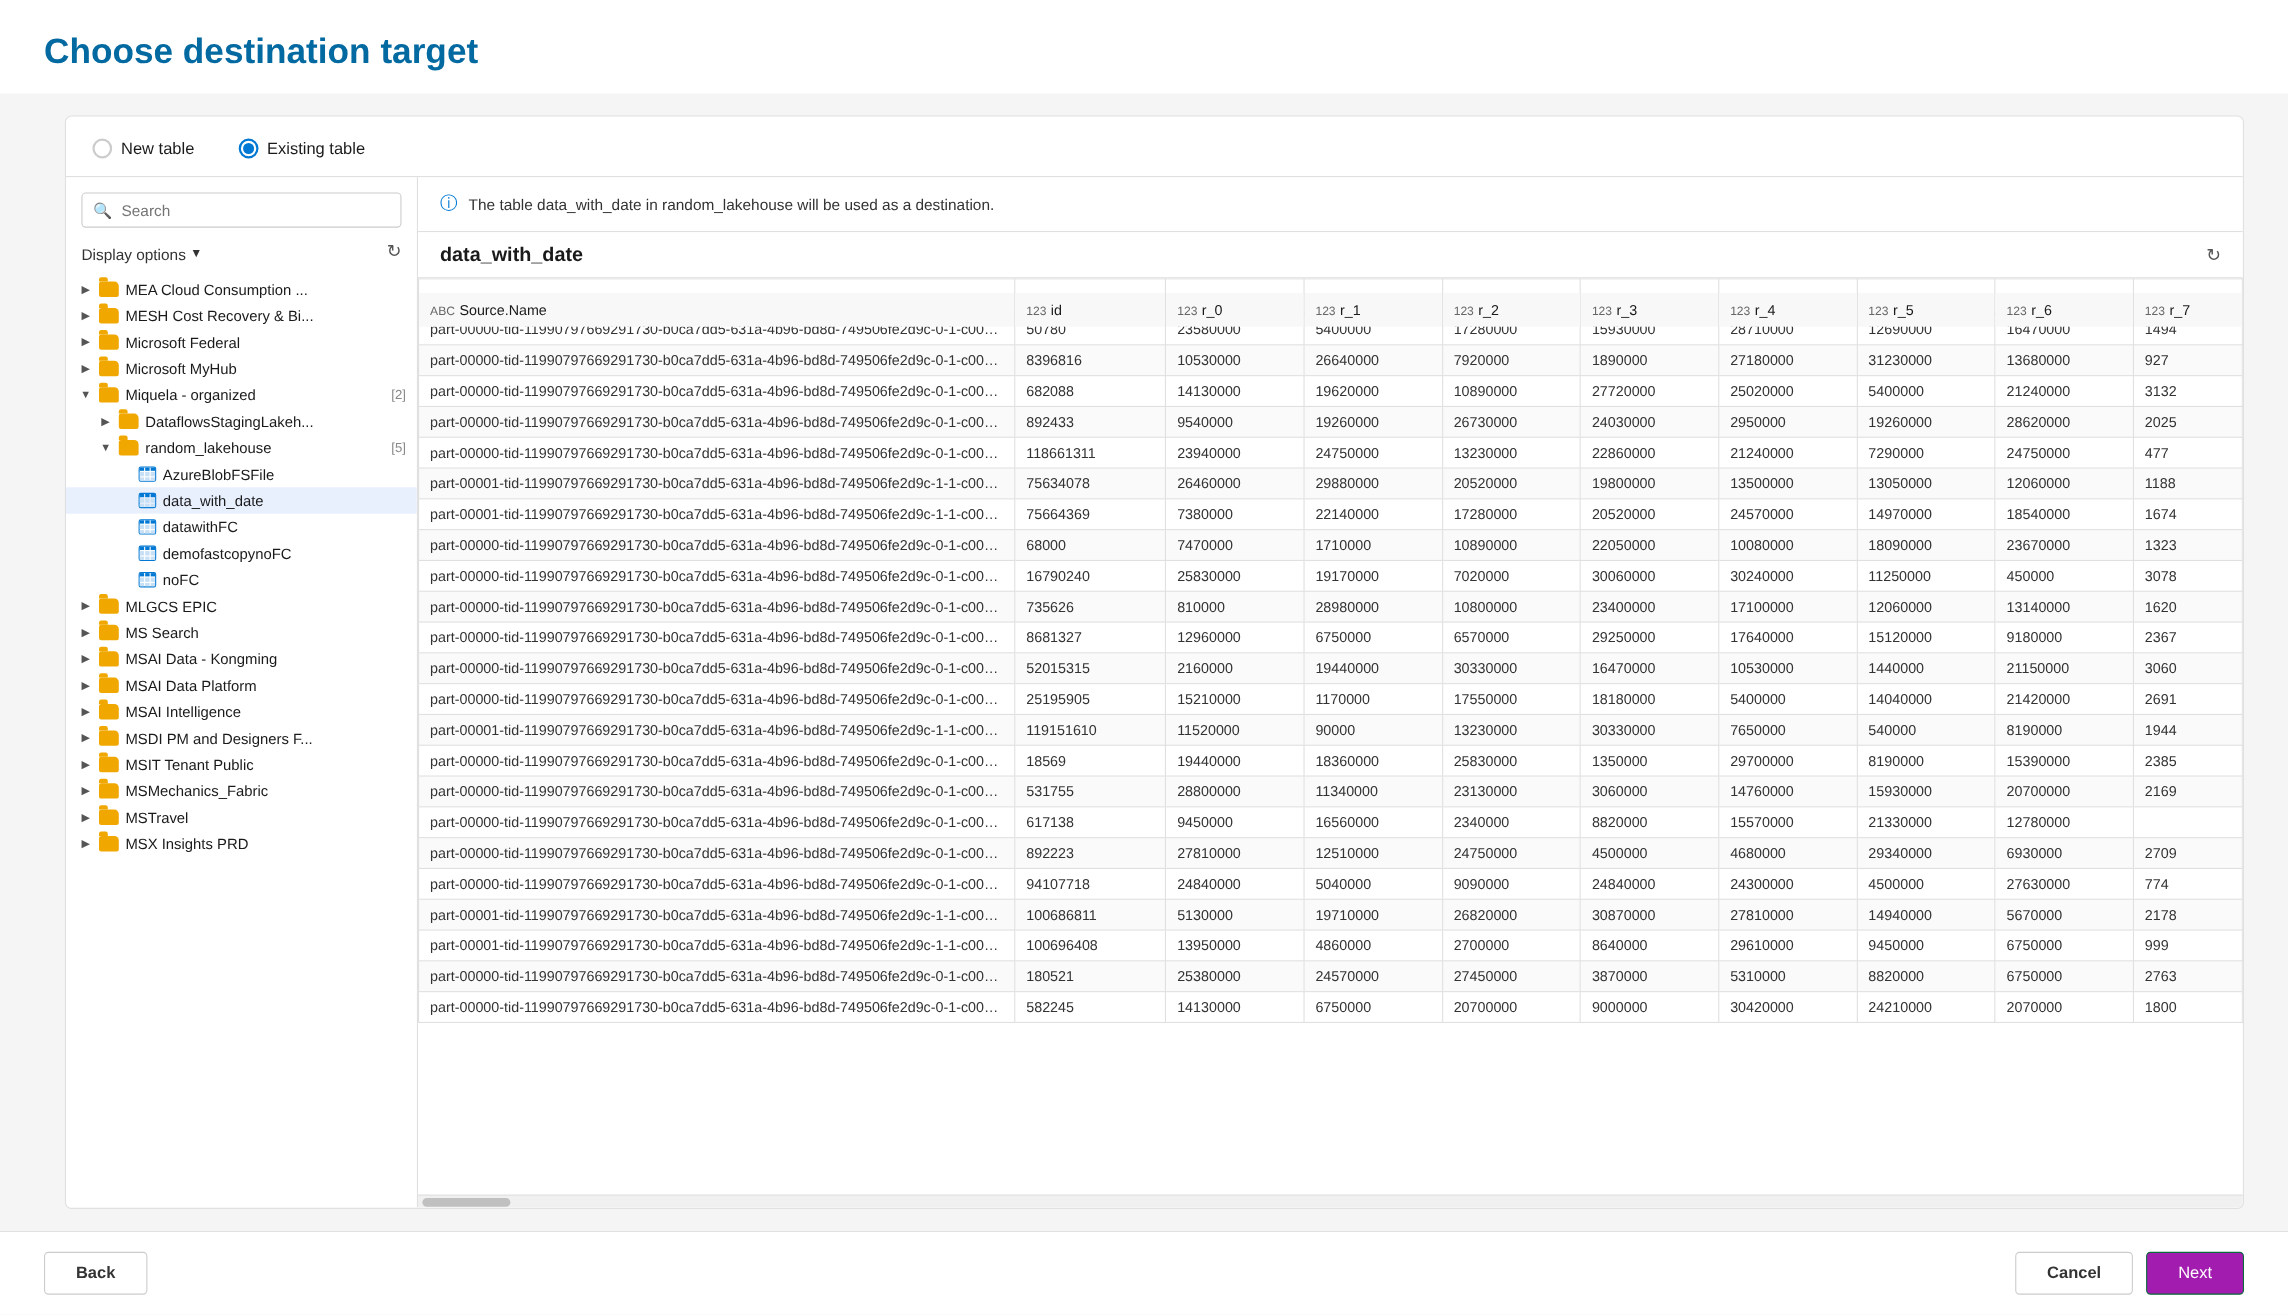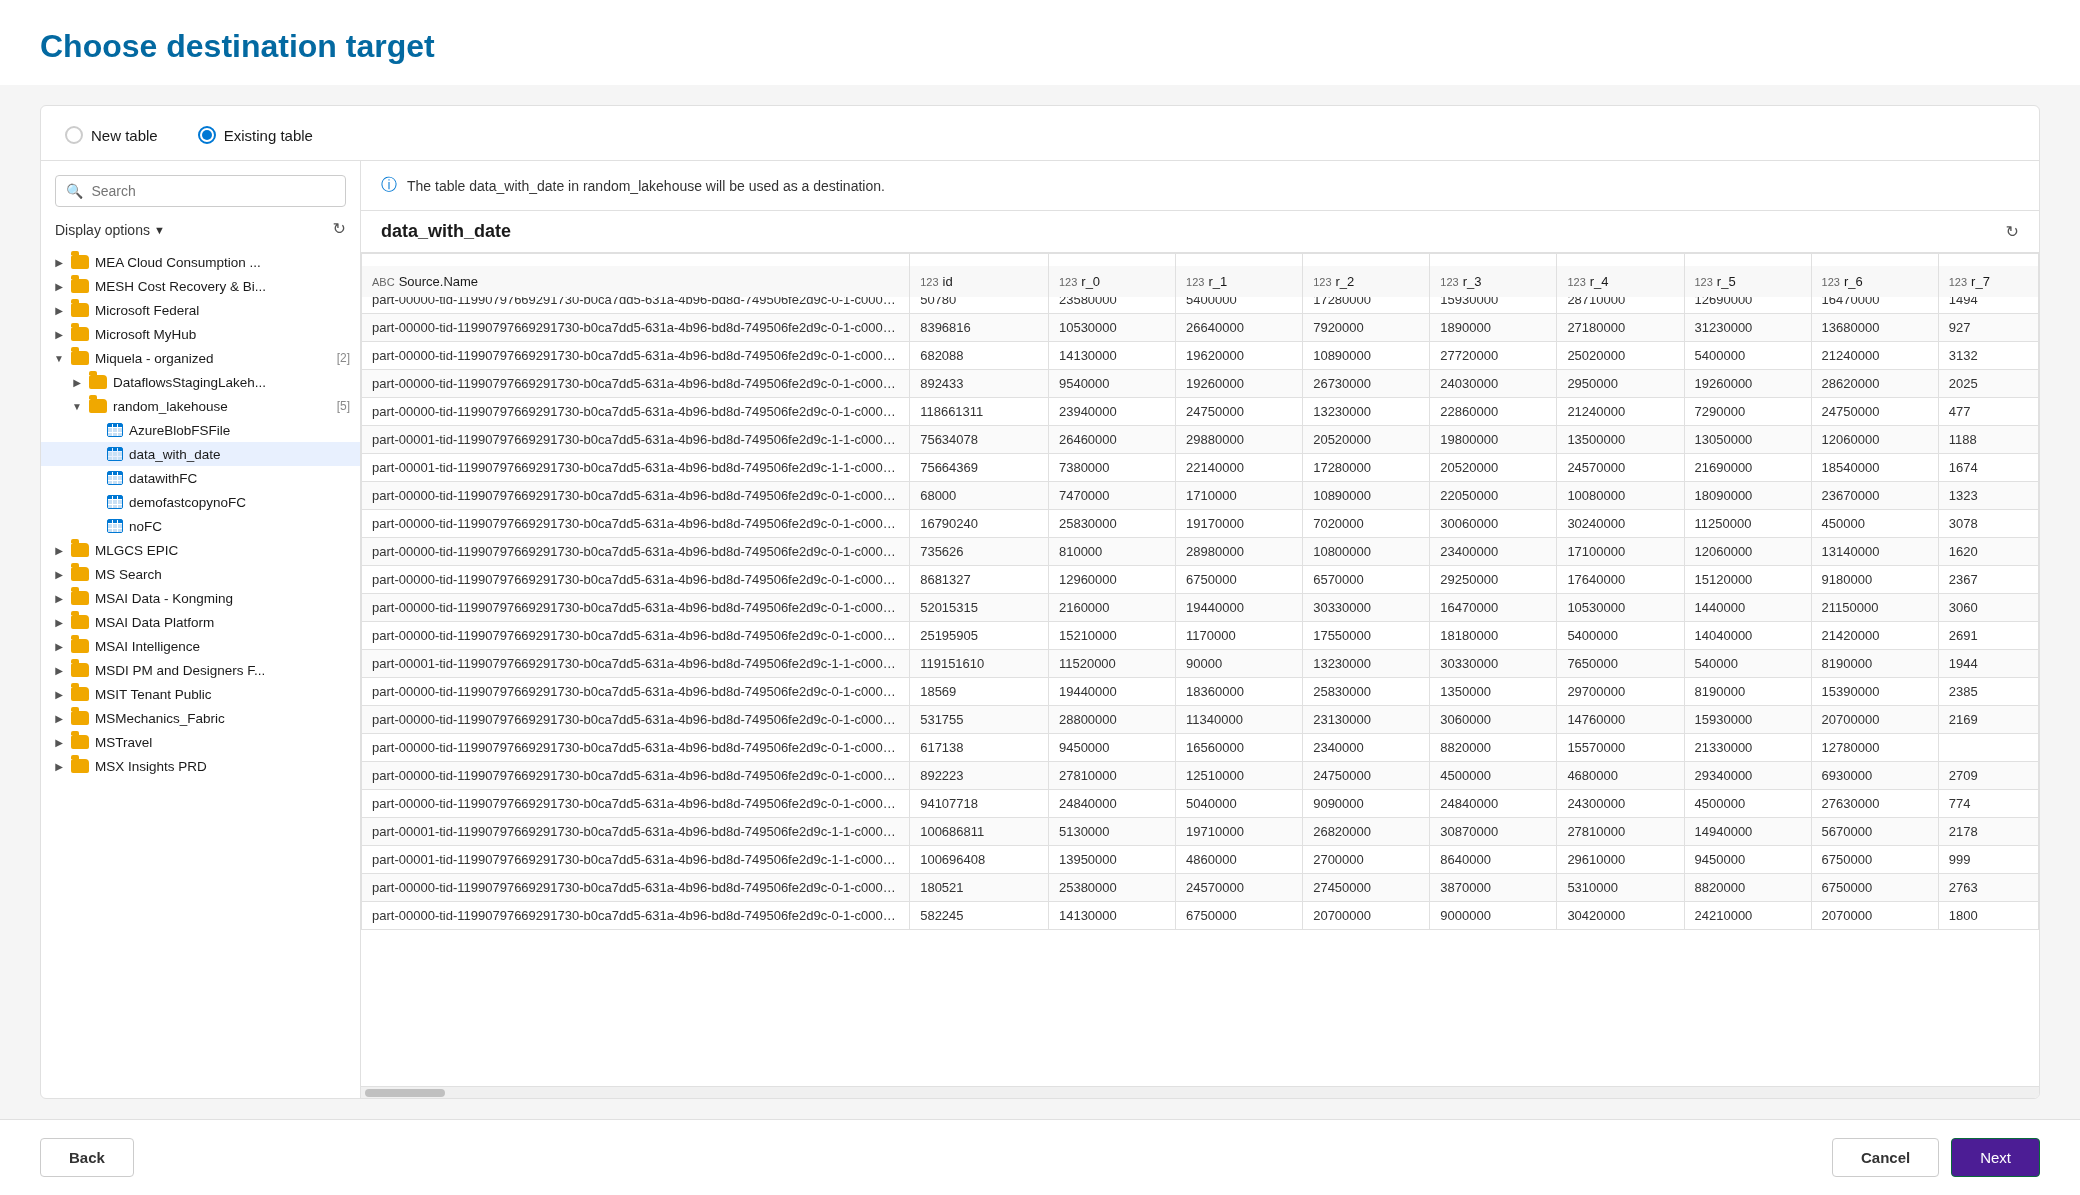--- a/index.html
+++ b/index.html
@@ -21,20 +21,21 @@
       font-weight: 600;
       color: #0369a1;
     }
     .main-content {
       flex: 1;
       display: flex;
       flex-direction: column;
       padding: 20px 40px;
       gap: 0;
       overflow: hidden;
+      margin-left: 19px;
     }
     .dialog-box {
       background: #fff;
       border: 1px solid #e0e0e0;
       border-radius: 6px;
       flex: 1;
       display: flex;
       flex-direction: column;
       overflow: hidden;
     }
@@ -298,21 +299,21 @@
       padding: 10px 28px;
       border-radius: 4px;
       font-size: 15px;
       cursor: pointer;
       border: 1px solid #ccc;
       background: #fff;
       color: #333;
       font-weight: bold;
     }
     .btn-primary {
-      background: #4c1d95;
+      background: #a21caf;
       color: #fff;
       border-color: #0a6b3b;
       font-weight: 500;
     }
     .footer-right {
       display: flex;
       gap: 12px;
       padding-left: 11px;
     }
     .scrollbar-h {
@@ -632,21 +633,21 @@
                   <td>1188</td>
                 </tr>
                 <tr>
                   <td>part-00001-tid-11990797669291730-b0ca7dd5-631a-4b96-bd8d-749506fe2d9c-1-1-c000.snap...</td>
                   <td>75664369</td>
                   <td>7380000</td>
                   <td>22140000</td>
                   <td>17280000</td>
                   <td>20520000</td>
                   <td>24570000</td>
-                  <td>21690000</td>
+                  <td>14970000</td>
                   <td>18540000</td>
                   <td>1674</td>
                 </tr>
                 <tr>
                   <td>part-00000-tid-11990797669291730-b0ca7dd5-631a-4b96-bd8d-749506fe2d9c-0-1-c000.snap...</td>
                   <td>68000</td>
                   <td>7470000</td>
                   <td>1710000</td>
                   <td>10890000</td>
                   <td>22050000</td>

